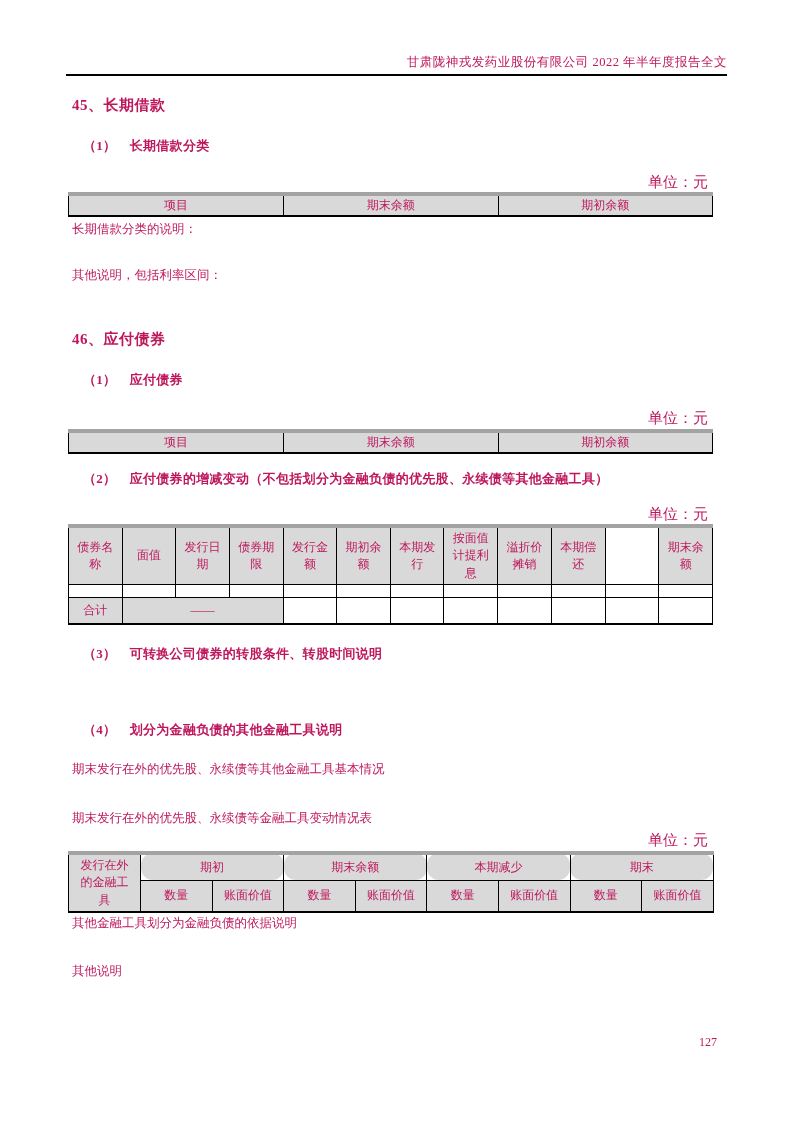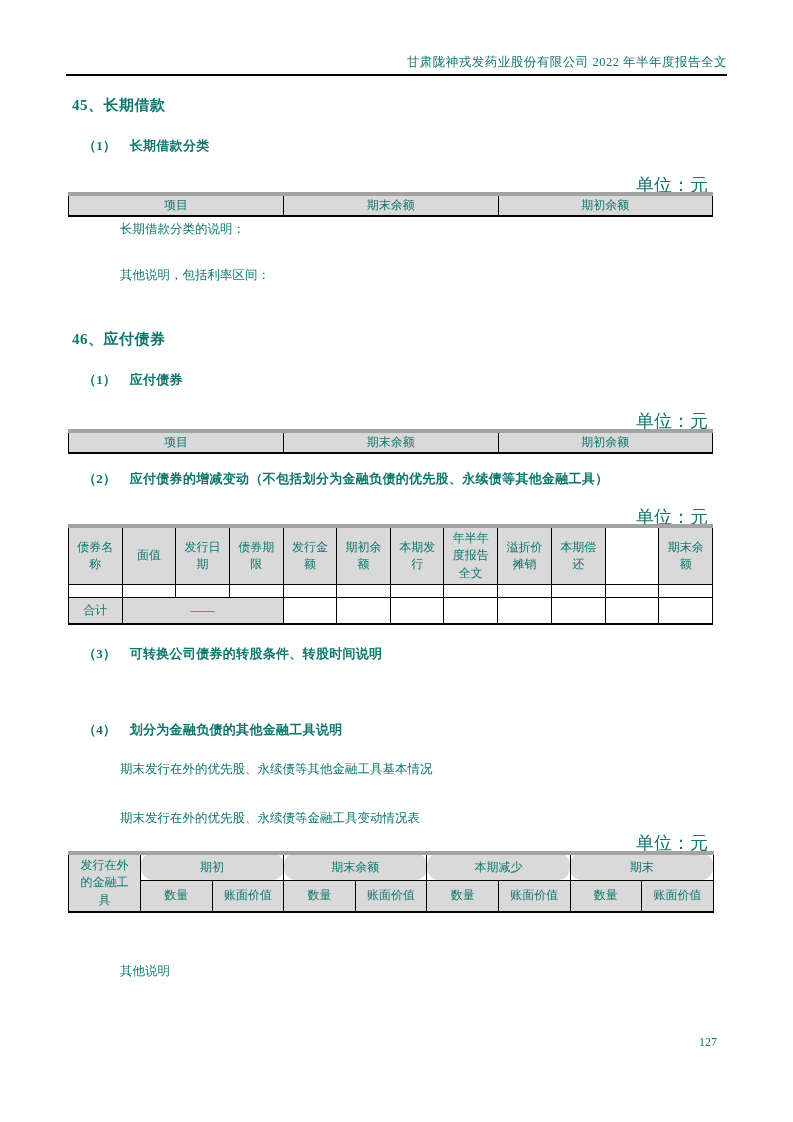--- a/index.html
+++ b/index.html
@@ -3,32 +3,32 @@
 <meta charset="utf-8">
 <style>
   * { box-sizing: border-box; margin: 0; padding: 0; }
   html, body { background: #ffffff; }
   .page {
     position: relative;
     width: 793px;
     height: 1122px;
     background: #ffffff;
     font-family: "Liberation Serif", "DejaVu Serif", serif;
-    color: #0f766e;
+    color: #be185d;
     overflow: hidden;
   }
   .abs { position: absolute; }
 
   .doc-header-title { font-size: 12.5px; letter-spacing: 0.5px; }
   .header-rule { border-top: 2px solid #000; height: 0; }
 
   .h1 { font-weight: bold; font-size: 15px; letter-spacing: 0.5px; }
   .h2 { font-weight: bold; font-size: 13px; letter-spacing: 0.3px; }
-  .body-text { font-size: 12.5px; margin-left: 48px; }
-  .unit-label { font-size: 18px; }
+  .body-text { font-size: 12.5px; }
+  .unit-label { font-size: 15px; }
   .page-number { font-size: 12px; }
 
   table.tbl {
     border-collapse: collapse;
     table-layout: fixed;
     width: 645px;
     border-top: 4px solid #a3a3a3;
     border-bottom: 2px solid #000;
   }
   table.tbl td {
@@ -124,21 +124,21 @@
     </colgroup>
     <tbody>
         <tr>
       <td class="hdr fill">债券名称</td>
       <td class="hdr fill">面值</td>
       <td class="hdr fill">发行日期</td>
       <td class="hdr fill">债券期限</td>
       <td class="hdr fill">发行金额</td>
       <td class="hdr fill">期初余额</td>
       <td class="hdr fill">本期发行</td>
-      <td class="hdr fill">年半年度报告全文</td>
+      <td class="hdr fill">按面值计提利息</td>
       <td class="hdr fill">溢折价摊销</td>
       <td class="hdr fill">本期偿还</td>
       <td class="hdr"></td>
       <td class="hdr fill">期末余额</td>
     </tr>
     <tr>
       <td class="empty-data"></td>
       <td class="empty-data"></td>
       <td class="empty-data"></td>
       <td class="empty-data"></td>
@@ -199,17 +199,18 @@
       <td class="fill sub">数量</td>
       <td class="fill sub">账面价值</td>
       <td class="fill sub">数量</td>
       <td class="fill sub">账面价值</td>
       <td class="fill sub">数量</td>
       <td class="fill sub">账面价值</td>
     </tr>
   </tbody>
     </table>
 
+  <div class="abs body-text" style="top:915px; left:72px;">其他金融工具划分为金融负债的依据说明</div>
   <div class="abs body-text" style="top:963px; left:72px;">其他说明</div>
 
   <div class="abs page-number" style="top:1035px; right:76px;font-family:Liberation Serif, serif;">127</div>
 
 </div>
 
 </body></html>

